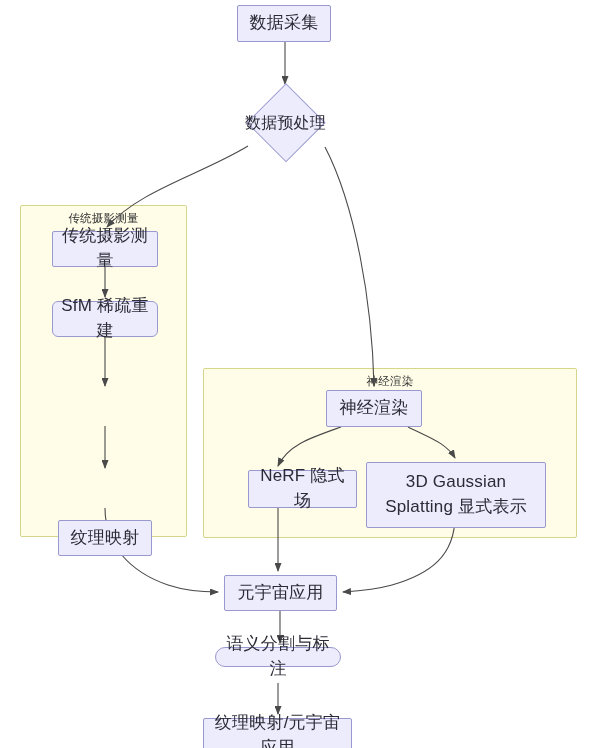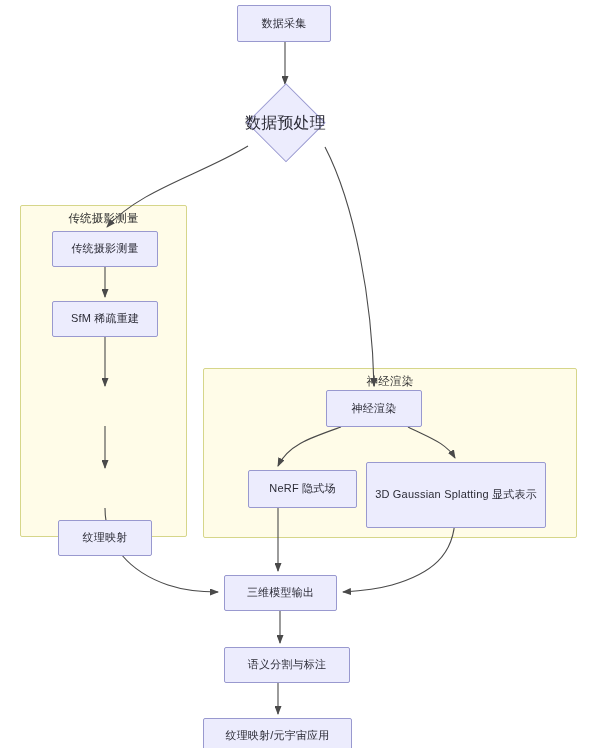--- a/index.html
+++ b/index.html
@@ -43,21 +43,21 @@
   .node {
     position: absolute;
     box-sizing: border-box;
     background: #ececfd;
     border: 1px solid #9999cf;
     border-radius: 2px;
     display: flex;
     align-items: center;
     justify-content: center;
     text-align: center;
-    font-size: 11px;
+    font-size: 17px;
     line-height: 1.45;
     color: #2b2b36;
     letter-spacing: 0.2px;
     padding: 2px 6px;
   }
   .node-diamond {
     position: absolute;
     box-sizing: border-box;
     display: flex;
     align-items: center;
@@ -135,21 +135,21 @@
 
   <div class="node-diamond" id="n-data-preprocessing" style="left: 237px; top: 86px; width: 97px; height: 74px;">
     <span class="diamond-shape" style="width: 54.39px; height: 54.39px;"></span>
     <span class="diamond-label">数据预处理</span>
   </div>
 
   <div class="node" id="n-traditional-photogrammetry" style="left: 52px; top: 231px; width: 106px; height: 36px;">
     <span>传统摄影测量</span>
   </div>
 
-  <div class="node" id="n-sfm" style="left: 52px; top: 301px; width: 106px; height: 36px;">
+  <div class="node" id="n-sfm" style="left: 52px; top: 301px; width: 106px; height: 36px; border-radius: 6px;">
     <span>SfM 稀疏重建</span>
   </div>
 
 
   <div class="node" id="n-texture-mapping" style="left: 58px; top: 472px; width: 94px; height: 36px; margin-top: 48px;">
     <span>纹理映射</span>
   </div>
 
   <div class="node" id="n-neural-rendering" style="left: 326px; top: 390px; width: 96px; height: 37px;">
     <span>神经渲染</span>
@@ -157,24 +157,24 @@
 
   <div class="node" id="n-nerf" style="left: 224px; top: 470px; width: 109px; height: 38px; margin-left: 24px;">
     <span>NeRF 隐式场</span>
   </div>
 
   <div class="node" id="n-gaussian-splatting" style="left: 366px; top: 462px; width: 180px; height: 66px;">
     <span>3D Gaussian Splatting 显式表示</span>
   </div>
 
   <div class="node" id="n-three-d-model-output" style="left: 224px; top: 575px; width: 113px; height: 36px;">
-    <span>三维模型输出</span>
+    <span>元宇宙应用</span>
   </div>
 
-  <div class="node" id="n-semantic-segmentation" style="left: 224px; top: 647px; width: 126px; height: 36px;">
+  <div class="node" id="n-semantic-segmentation" style="left: 215px; top: 647px; width: 126px; height: 20px; border-radius: 14px;">
     <span>语义分割与标注</span>
   </div>
 
   <div class="node" id="n-digital-twin" style="left: 203px; top: 718px; width: 149px; height: 36px;">
     <span>纹理映射/元宇宙应用</span>
   </div>
 
 </div>
 
 </body></html>

